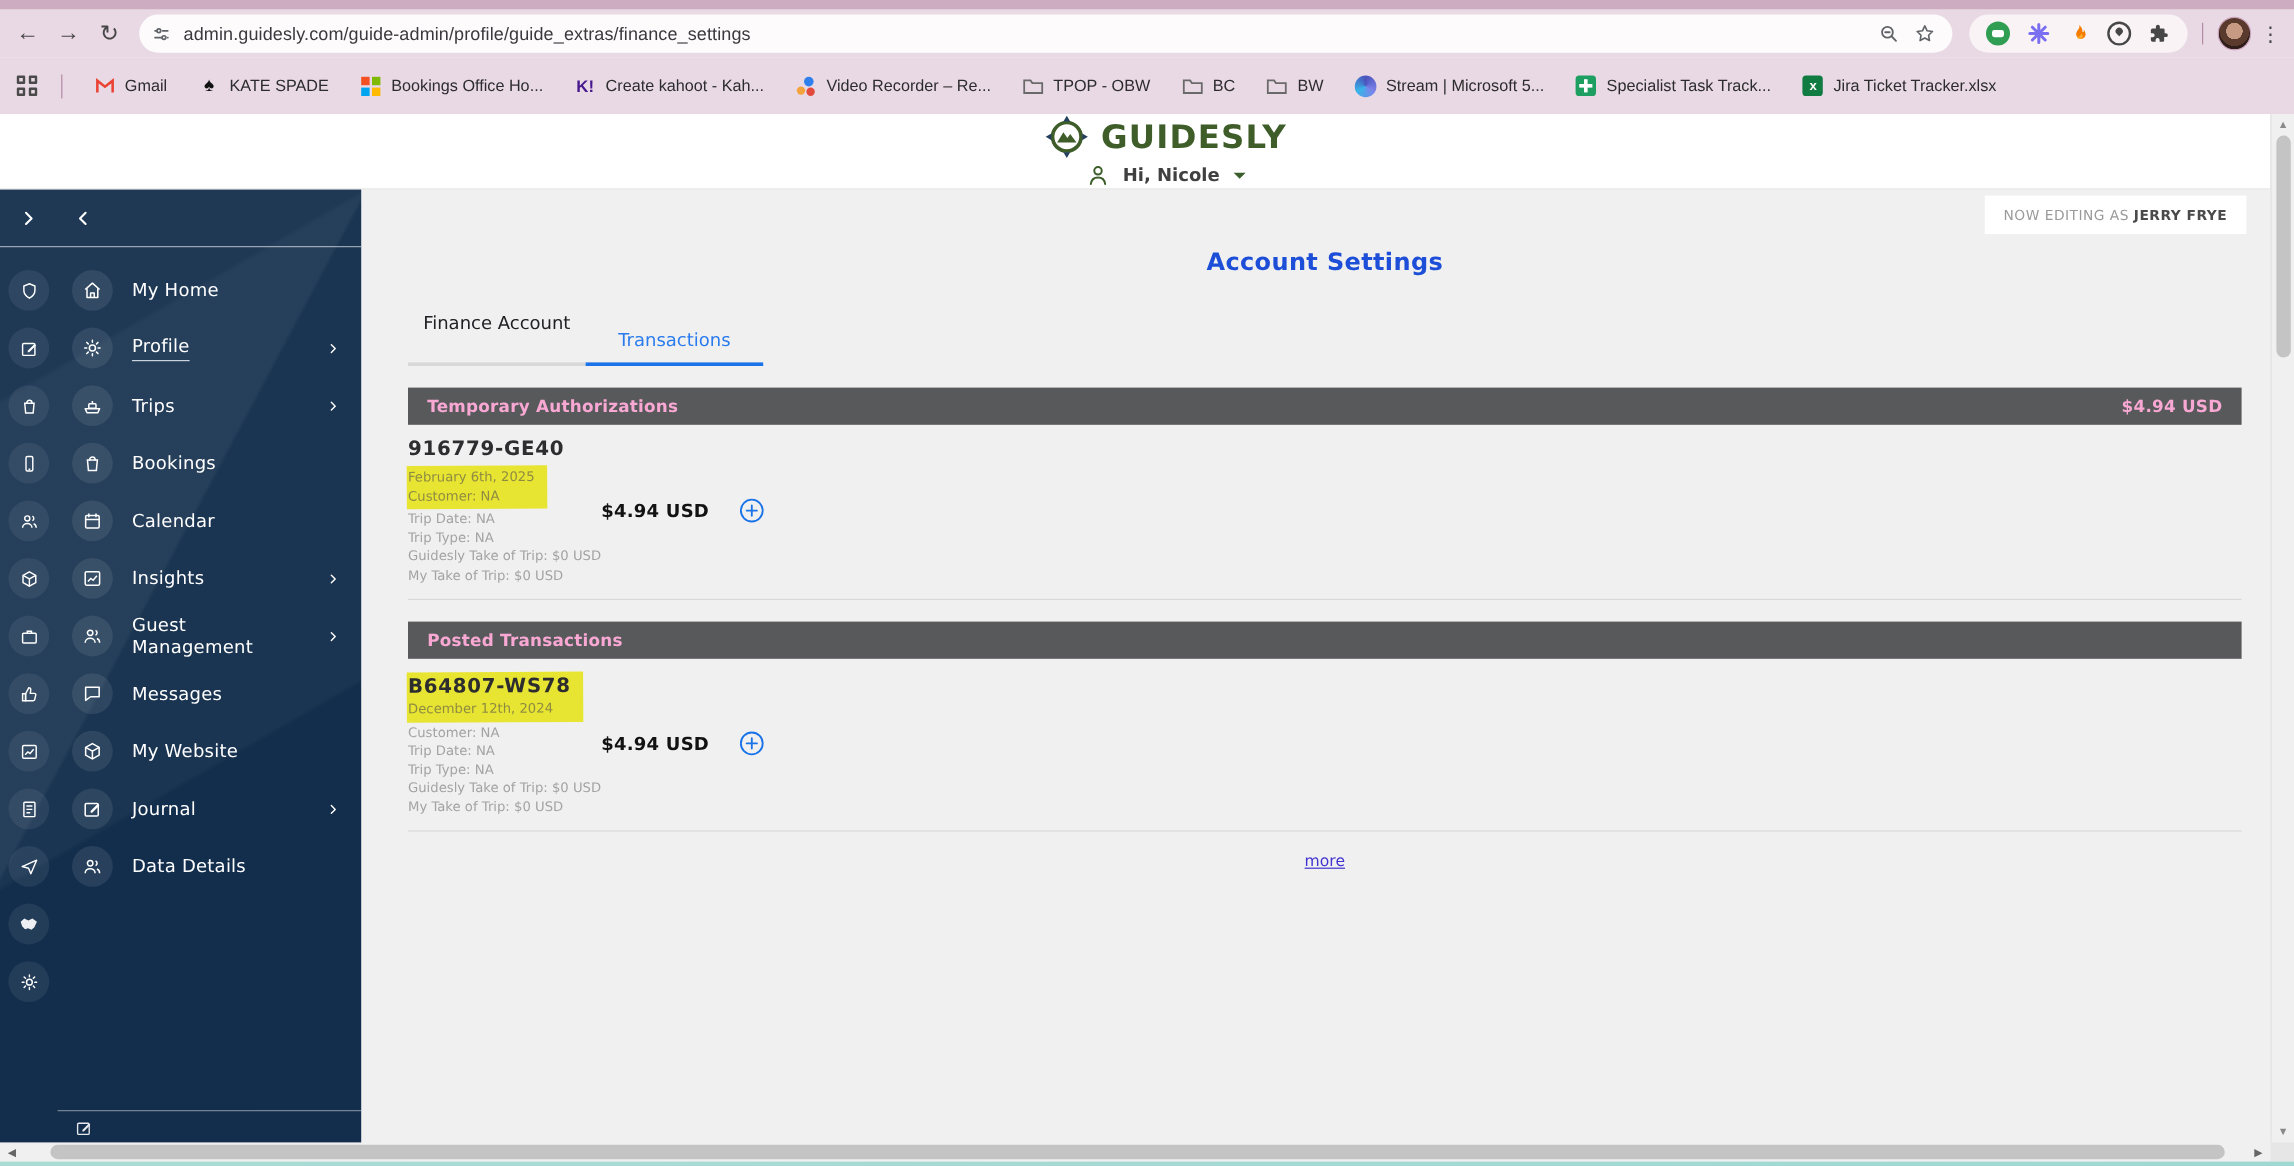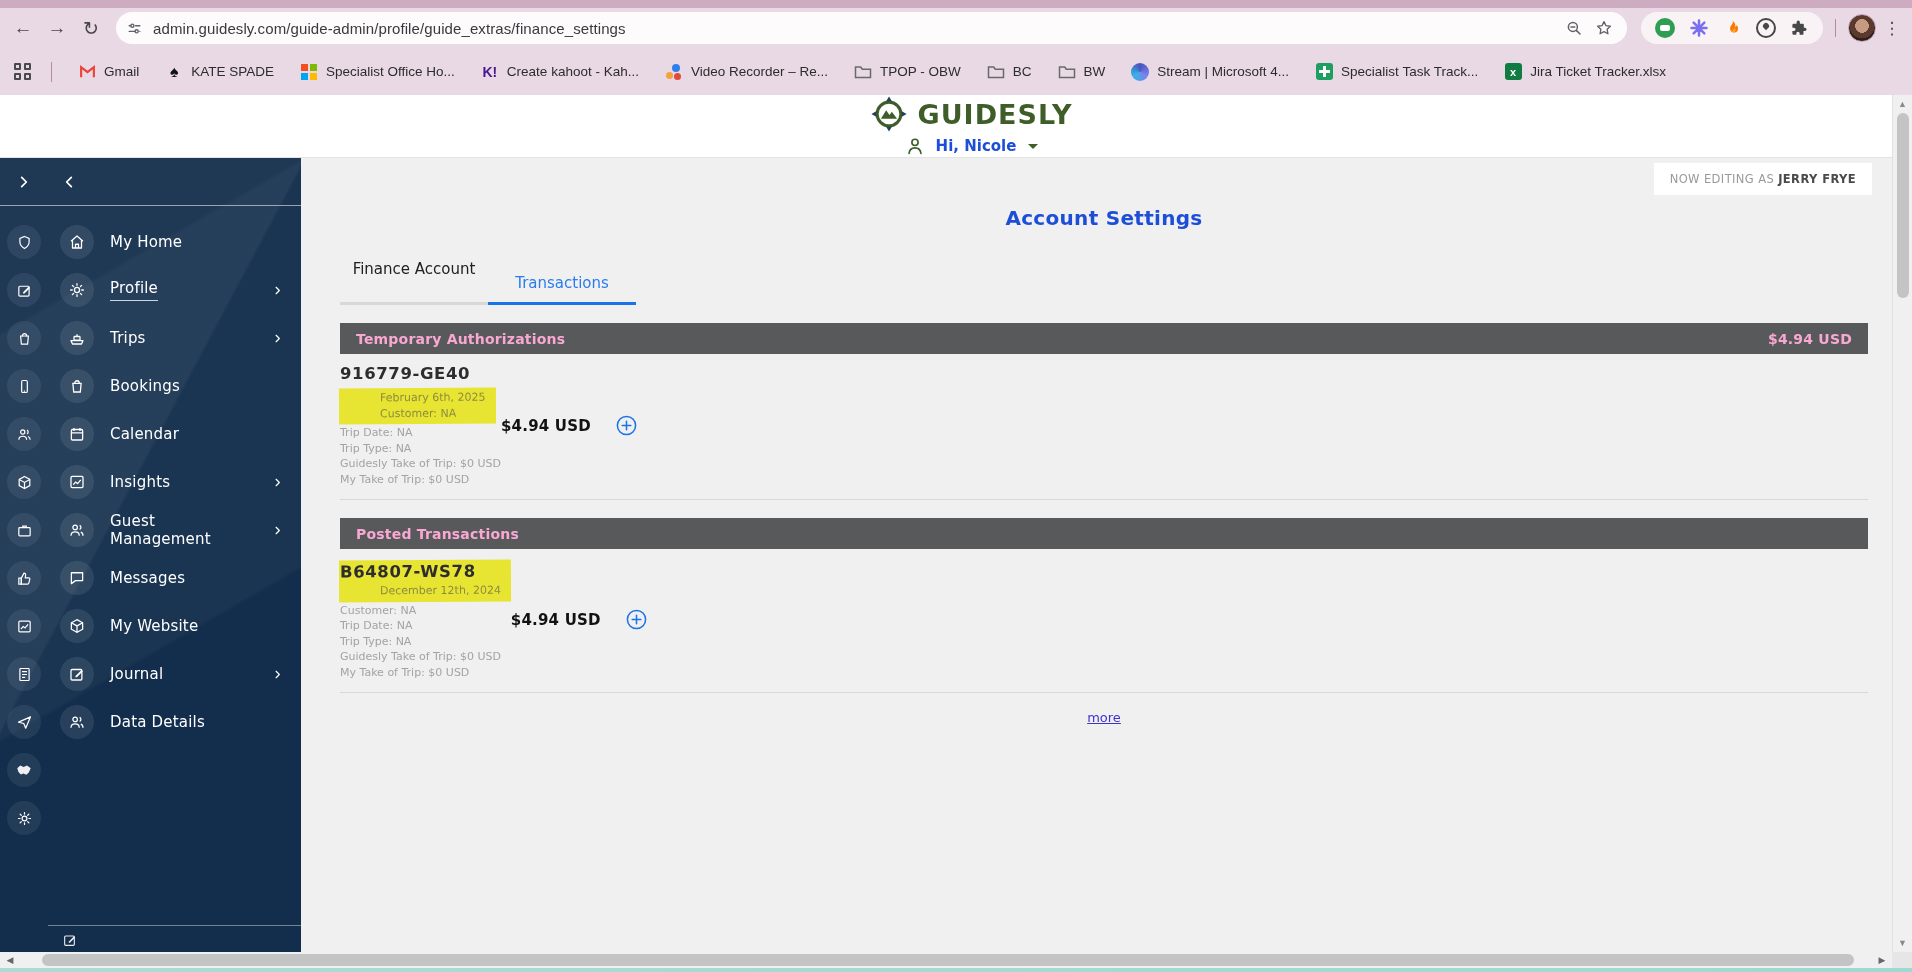--- a/index.html
+++ b/index.html
@@ -52,21 +52,21 @@
               font-size:11px; display:flex; align-items:center; justify-content:center; }
 
   
   .mid { display:flex; height:857px; }
   .page-col { width:1892px; display:flex; flex-direction:column; }
 
   .site-header { height:63px; background:#fff; border-bottom:1px solid #e3e3e3; display:flex; align-items:center;
                  justify-content:space-between; padding:0 40px 0 90px;flex-direction:column; }
   .brand { display:flex; align-items:center; gap:10px; }
   .brand-name { font-family:"DejaVu Sans", sans-serif; font-size:27px; font-weight:800; letter-spacing:1px; color:#3e5d28; }
-  .user-menu { display:flex; align-items:center; gap:10px; color:#1d4ed8; font-family:"DejaVu Sans", sans-serif; }
+  .user-menu { display:flex; align-items:center; gap:10px; color:#404040; font-family:"DejaVu Sans", sans-serif; }
   .user-name { font-size:15px; font-weight:700; }
   .caret-down { width:0; height:0; border-left:5px solid transparent; border-right:5px solid transparent;
                 border-top:5px solid #3c5e2b; margin-left:2px; }
 
   .body-row { flex:1; display:flex; min-height:0; }
 
   
   .sidebar { width:301px; background:#132e4c; color:#fff; position:relative; overflow:hidden;
              font-family:"DejaVu Sans", sans-serif; flex:none; }
   .sidebar::before { content:""; position:absolute; inset:0;
@@ -102,21 +102,21 @@
          border-bottom:3px solid #d8d8d8; }
   .tab.active { color:#2a7cee; border-bottom-color:#1a73e8;margin-top:14px; }
   .section { margin-top:18px; }
   .sec-head { height:31px; background:#58595b; color:#f9a8d4; display:flex; align-items:center;
               justify-content:space-between; padding:0 16px; font-size:14px; font-weight:700; letter-spacing:.2px; }
   .txn { display:flex; justify-content:flex-start; align-items:stretch; border-bottom:1px solid #d9d9d9;
          padding:10px 0 12px; }
   .txn-id { font-size:16.5px; font-weight:700; letter-spacing:.6px; color:#2d2d30; margin-bottom:5px; width:max-content; }
   .txn-line { font-size:11px; color:#a3a3a3; line-height:15.5px; width:max-content; }
   .hl-block { background:#e7e432; width:max-content; padding:2px 10px 3px 1px; transform:rotate(-.3deg); margin:1px 0 1px -1px; }
-  .hl-block .txn-line { color:#8f8c42;padding-left:40px; }
+  .hl-block .txn-line { color:#8f8c42; }
   .hl-block .txn-id { margin-bottom:2px; }
   .txn-right { display:flex; align-items:center; gap:24px; padding-right:12px; }
   .txn-amt { font-size:15px; font-weight:700; color:#121212; letter-spacing:.2px; }
   .more-row { text-align:center; margin-top:14px; }
   .more-link { font-size:13px; color:#4033d0; text-decoration:underline; cursor:pointer; }
 
   
   .vscroll { width:20px; background:#f0f0f0; border-left:1px solid #e2e2e2; display:flex; flex-direction:column; align-items:center; }
   .vscroll .arr { height:18px; display:flex; align-items:center; justify-content:center; color:#8a8a8a; font-size:9px; width:100%; }
   .v-thumb { width:12px; height:185px; background:#c4c4c4; border-radius:6px; }
@@ -212,21 +212,21 @@
     </div>
     <div class="bm">
       <span class="bm-ico">
         <span class="ms-grid">
             <i style="background:#f25022"></i>
             <i style="background:#7fba00"></i>
             <i style="background:#00a4ef"></i>
             <i style="background:#ffb900"></i>
           </span>
       </span>
-      <span>Specialist Office Ho...</span>
+      <span>Bookings Office Ho...</span>
     </div>
     <div class="bm">
       <span class="bm-ico kahoot-k">K!</span>
       <span>Create kahoot - Kah...</span>
     </div>
     <div class="bm">
       <span class="bm-ico">
         <span class="vid-dots">
             <span class="d1"></span>
             <span class="d2"></span>
@@ -254,21 +254,21 @@
     <div class="bm">
       <span class="bm-ico">
         <svg width="18" height="15" viewBox="0 0 24 20" fill="none" stroke="#6a6a6a" stroke-width="2">
             <path d="M2 4h7l2 3h11v11H2z"></path>
           </svg>
       </span>
       <span>BW</span>
     </div>
     <div class="bm">
       <span class="bm-ico stream-ball"></span>
-      <span>Stream | Microsoft 4...</span>
+      <span>Stream | Microsoft 5...</span>
     </div>
     <div class="bm">
       <span class="bm-ico">
           <span class="sheets-sq"></span>
         </span>
       <span>Specialist Task Track...</span>
     </div>
     <div class="bm">
       <span class="bm-ico">
           <span class="excel-sq">x</span>

